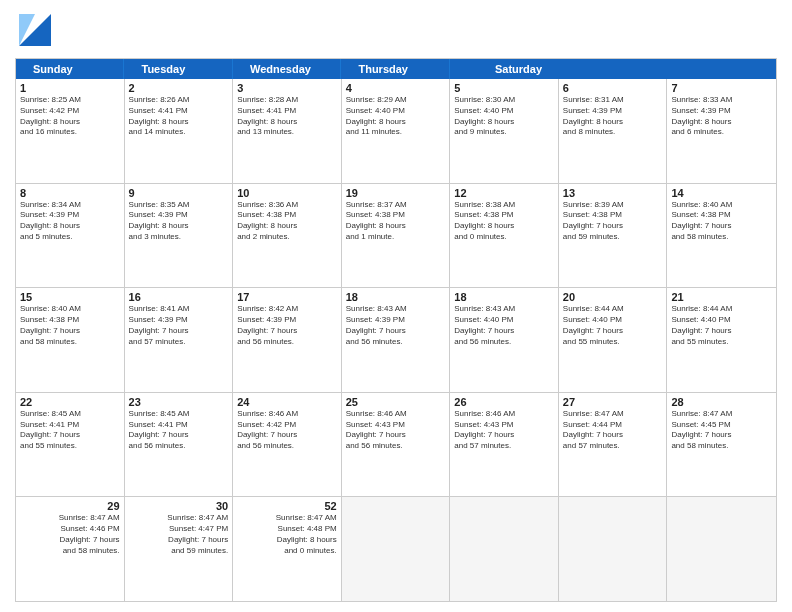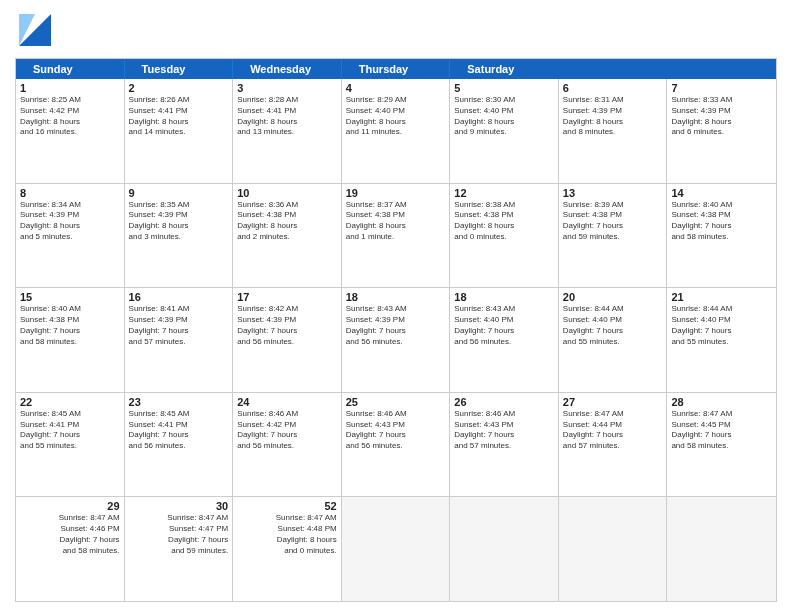--- a/index.html
+++ b/index.html
@@ -46,21 +46,21 @@
       grid-template-columns: repeat(7, 1fr);
       background: #1565c0;
     }
     .cal-header-cell {
       color: #fff;
       font-size: 11px;
       font-weight: bold;
       padding: 4px 17px;
       border-right: 1px solid #1976d2;
     }
-    .cal-header-cell:last-child { border-right: none; }
+    .cal-header-cell:last-child { border-right: none; margin-left: 28px; }
     .cal-body {
       flex: 1;
       display: flex;
       flex-direction: column;
     }
     .cal-row {
       display: grid;
       grid-template-columns: repeat(7, 1fr);
       flex: 1;
       border-bottom: 1px solid #ccc;

